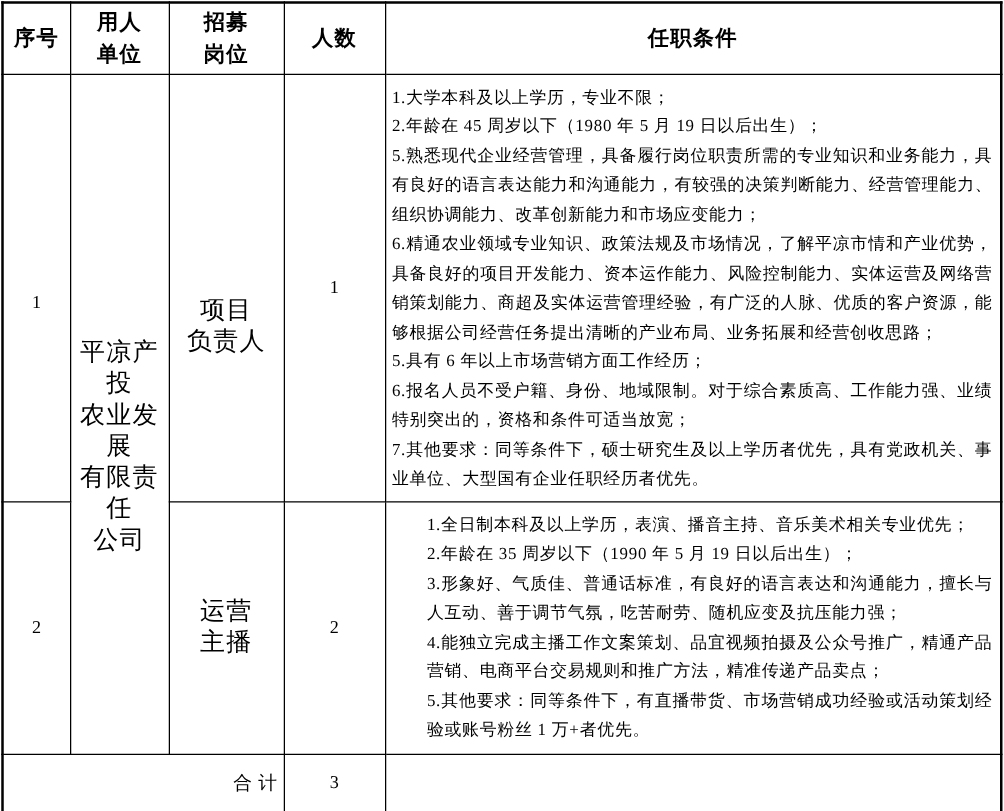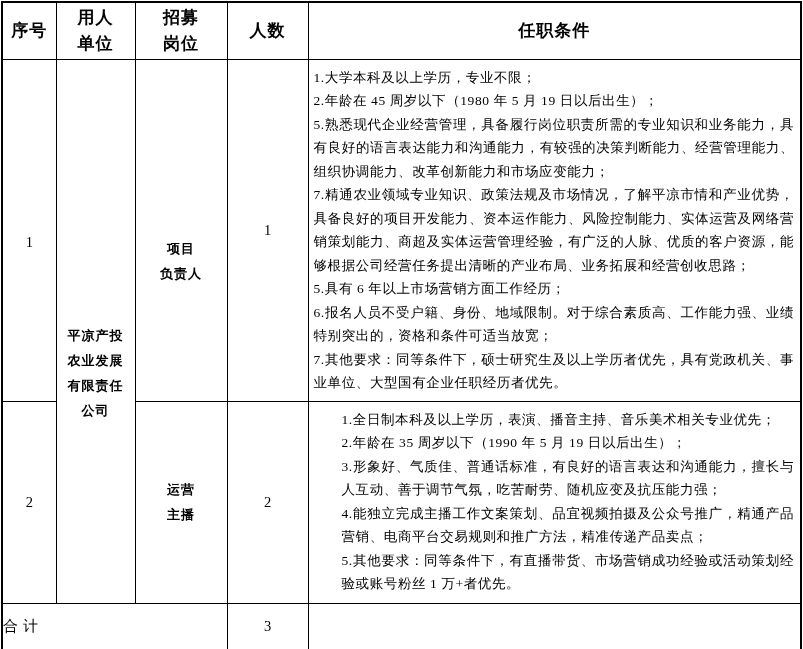--- a/index.html
+++ b/index.html
@@ -51,46 +51,45 @@
     letter-spacing: 1px;
   }
   td.center {
     text-align: center;
     vertical-align: middle;
     font-size: 14.5px;
   }
   .mline {
     white-space: pre-line;
     line-height: 25px;
-    font-size: 13px;
+    font-size: 20px;
     letter-spacing: 1px;
     position: relative;
-    font-weight: bold;
   }
-  .shift-emp { top: 42px; }   
+  .shift-emp { top: 26px; }   
   .shift-pos { top: 31px; }   
   .shift-seq1 { position: relative; top: 12px; display: inline-block; }
   td.req-cell {
     vertical-align: top;
     text-align: justify;
   }
   .req-wrap {
     padding: 6px 6px 4px 5px;
     overflow: hidden;
   }
   .req-wrap.r1 { height: 331px; }
   .req-wrap.r2 { height: 191px; margin-left: 28px; }
   .req-item {
     font-size: 13.5px;
     letter-spacing: 0.6px;
     line-height: 23.5px;
     text-align: justify;
   }
   td.total-cell {
-    text-align: left;
+    text-align: right;
     vertical-align: middle;
     font-size: 15px;
     letter-spacing: 5px;
   }
   td.total-num {
     text-align: center;
     vertical-align: middle;
     font-size: 14.5px;
   }
 </style>
@@ -131,21 +130,21 @@
         <td class="center">
           <div class="mline shift-pos">项目
 负责人</div>
         </td>
         <td class="center">1</td>
         <td class="req-cell">
           <div class="req-wrap r1">
               <div class="req-item">1.大学本科及以上学历，专业不限；</div>
               <div class="req-item">2.年龄在 45 周岁以下（1980 年 5 月 19 日以后出生）；</div>
               <div class="req-item">5.熟悉现代企业经营管理，具备履行岗位职责所需的专业知识和业务能力，具有良好的语言表达能力和沟通能力，有较强的决策判断能力、经营管理能力、组织协调能力、改革创新能力和市场应变能力；</div>
-              <div class="req-item">7.精通农业领域专业知识、政策法规及市场情况，了解平凉市情和产业优势，具备良好的项目开发能力、资本运作能力、风险控制能力、实体运营及网络营销策划能力、商超及实体运营管理经验，有广泛的人脉、优质的客户资源，能够根据公司经营任务提出清晰的产业布局、业务拓展和经营创收思路；</div>
+              <div class="req-item">6.精通农业领域专业知识、政策法规及市场情况，了解平凉市情和产业优势，具备良好的项目开发能力、资本运作能力、风险控制能力、实体运营及网络营销策划能力、商超及实体运营管理经验，有广泛的人脉、优质的客户资源，能够根据公司经营任务提出清晰的产业布局、业务拓展和经营创收思路；</div>
               <div class="req-item">5.具有 6 年以上市场营销方面工作经历；</div>
               <div class="req-item">6.报名人员不受户籍、身份、地域限制。对于综合素质高、工作能力强、业绩特别突出的，资格和条件可适当放宽；</div>
               <div class="req-item">7.其他要求：同等条件下，硕士研究生及以上学历者优先，具有党政机关、事业单位、大型国有企业任职经历者优先。</div>
             </div>
         </td>
       </tr>
       <tr class="row-2">
         <td class="center">2</td>
         <td class="center">
           <div class="mline">运营

